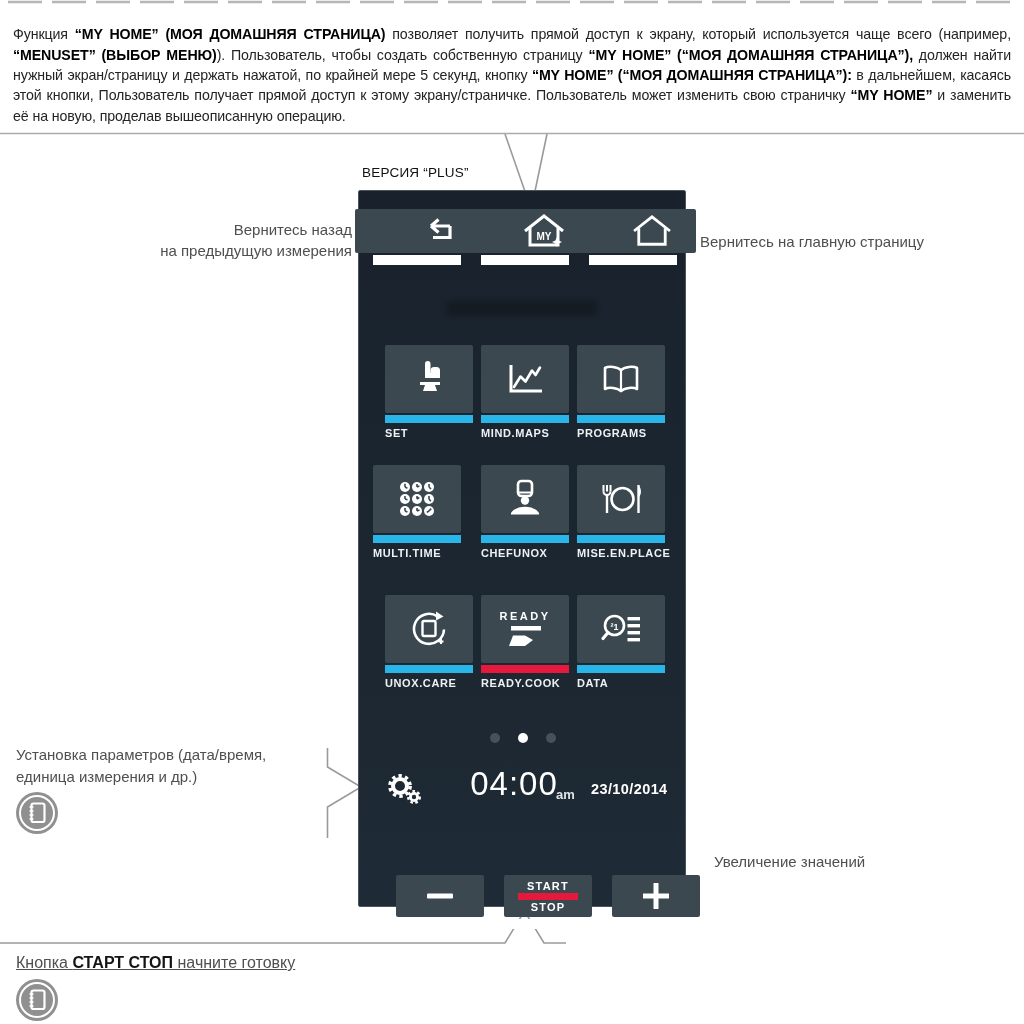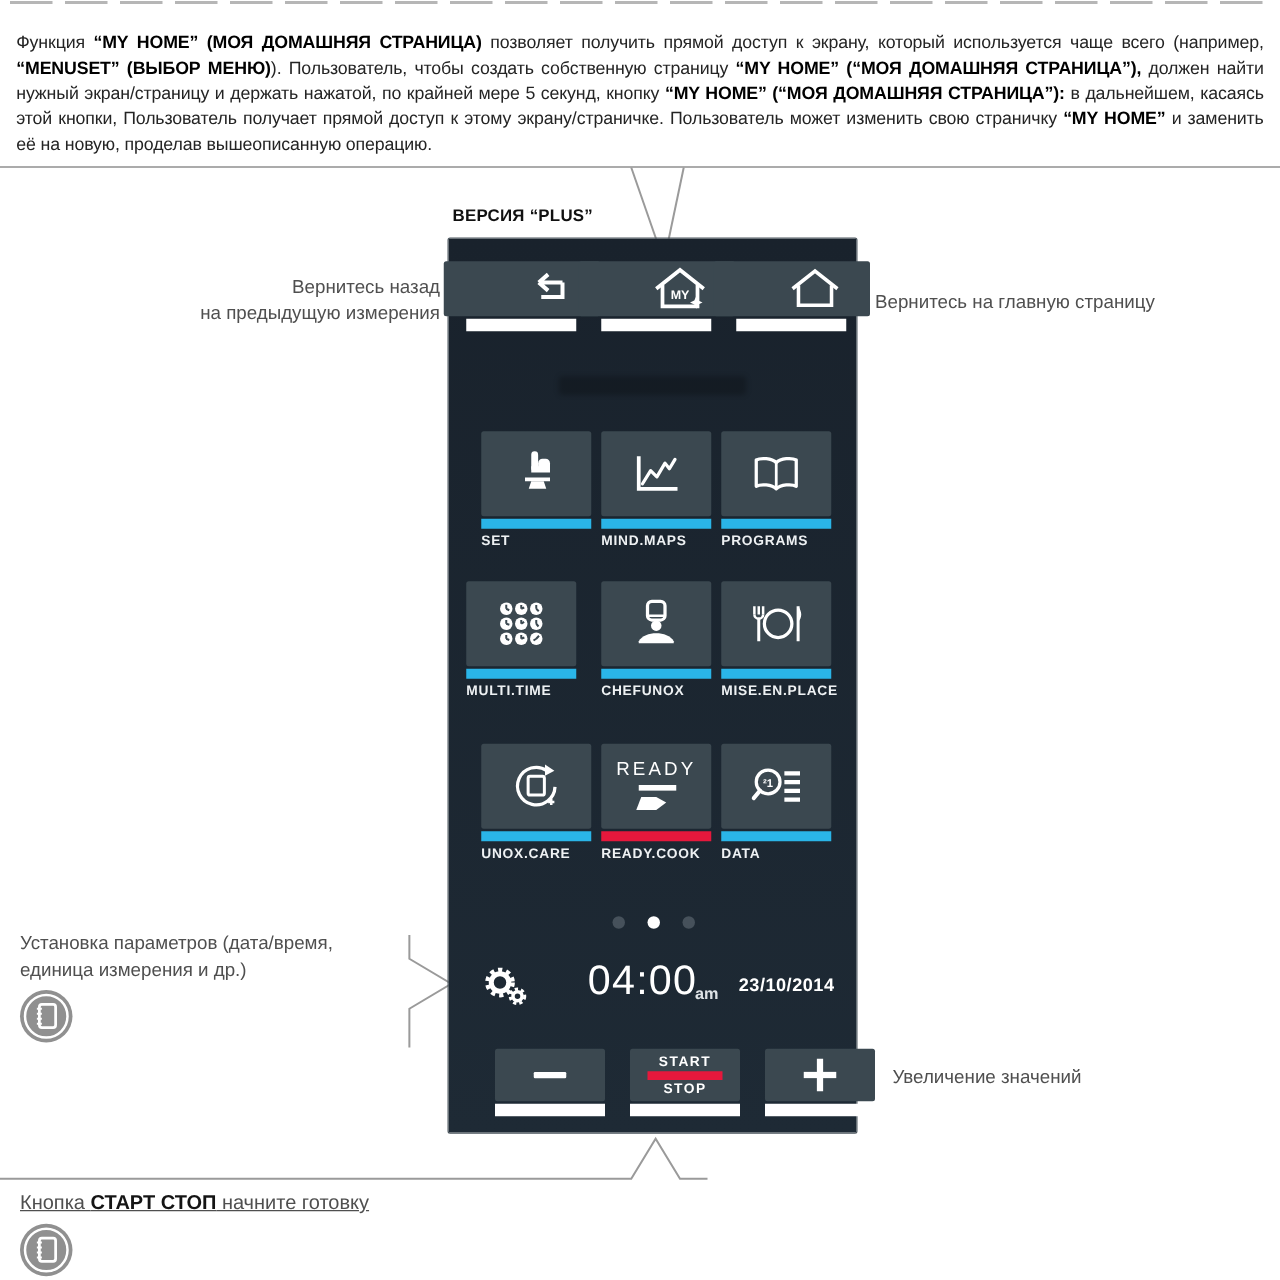--- a/index.html
+++ b/index.html
@@ -3,21 +3,21 @@
 <meta charset="utf-8">
 <style>
   html,body{margin:0;padding:0;background:#e9e9e9;}
   #page{position:relative;width:1024px;height:1024px;background:#fff;overflow:hidden;
         font-family:"Liberation Sans",sans-serif;margin:0 auto;}
   
   #intro{position:absolute;left:13px;top:10px;width:998px;font-size:14.2px;line-height:20.4px;
          text-align:justify;color:#242424;letter-spacing:-0.1px;}
   #intro b{color:#000;}
   
-  #version{position:absolute;left:362px;top:165px;font-size:13.5px;font-weight:bold;color:#111;
+  #version{position:absolute;left:362px;top:165px;font-size:13.5px;font-weight:normal;color:#111;
            letter-spacing:0.2px;}
   
   .callout{position:absolute;font-size:15px;color:#4f4f4f;line-height:21px;}
   .callout.right{text-align:right;}
   #callout-back{left:120px;top:219px;width:232px;}
   #callout-home{left:700px;top:231px;}
   #callout-settings{left:16px;top:744px;line-height:22px;}
   #callout-decrease{left:150px;top:849px;width:202px;}
   #callout-increase{left:714px;top:851px;}
   #callout-startstop{left:16px;top:952px;font-size:16px;text-decoration:underline;}
@@ -26,32 +26,32 @@
   #booklet-1{left:14px;top:790px;}
   #booklet-2{left:14px;top:977px;}
   
   #overlay{position:absolute;left:0;top:0;pointer-events:none;}
   
   #panel{position:absolute;left:358px;top:190px;width:328px;height:717px;box-sizing:border-box;
          background:linear-gradient(180deg,var(--panel-bg) 0%,#1e2a35 100%);
          border:1px solid #4a545c;border-radius:2px;}
   .navbtn,.ctrl{position:absolute;width:88px;display:flex;flex-direction:column;align-items:center;}
   .navbtn{top:18px;}
-  .ctrl{top:648px;padding-left:23px;}
+  .ctrl{top:684px;padding-left:23px;}
   .face{width:88px;background:var(--tile-bg);display:flex;flex-direction:column;
         align-items:center;justify-content:center;border-radius:2px;}
   .navbtn .face{height:44px;padding-left:37px;}
   .ctrl .face{height:42px;}
   .whitebar{width:88px;height:10px;margin-top:2px;background:var(--bar-white);}
   .tile{position:absolute;width:88px;display:flex;flex-direction:column;align-items:flex-start;}
   .tile .face{height:68px;}
   .tile-bar{width:88px;height:8px;margin-top:2px;}
   .tile-label{margin-top:4px;font-size:11px;font-weight:bold;letter-spacing:0.6px;color:#eef1f3;
               white-space:nowrap;}
-  .ready-cap{font-size:15px;font-weight:normal;letter-spacing:2.5px;color:#fff;margin-bottom:1px;}
+  .ready-cap{font-size:11px;font-weight:bold;letter-spacing:2.5px;color:#fff;margin-bottom:1px;}
   #watermark{position:absolute;left:88px;top:110px;width:150px;height:15px;border-radius:3px;
              background:rgba(0,0,0,0.22);filter:blur(2px);}
   #pager{position:absolute;left:0;top:542px;width:328px;display:flex;justify-content:center;gap:18px;}
   .dot{width:10px;height:10px;border-radius:50%;background:var(--dot-inactive);}
   .dot.active{background:#fff;}
   #gear-wrap{position:absolute;left:28px;top:582px;}
   #time{position:absolute;left:90px;top:574px;width:130px;text-align:center;color:#fff;
         font-size:33px;letter-spacing:1px;}
   #meridiem{position:absolute;left:197px;top:596px;color:#dfe3e6;font-size:13px;font-weight:bold;}
   #date{position:absolute;left:232px;top:590px;color:#fff;font-size:14.5px;font-weight:bold;

